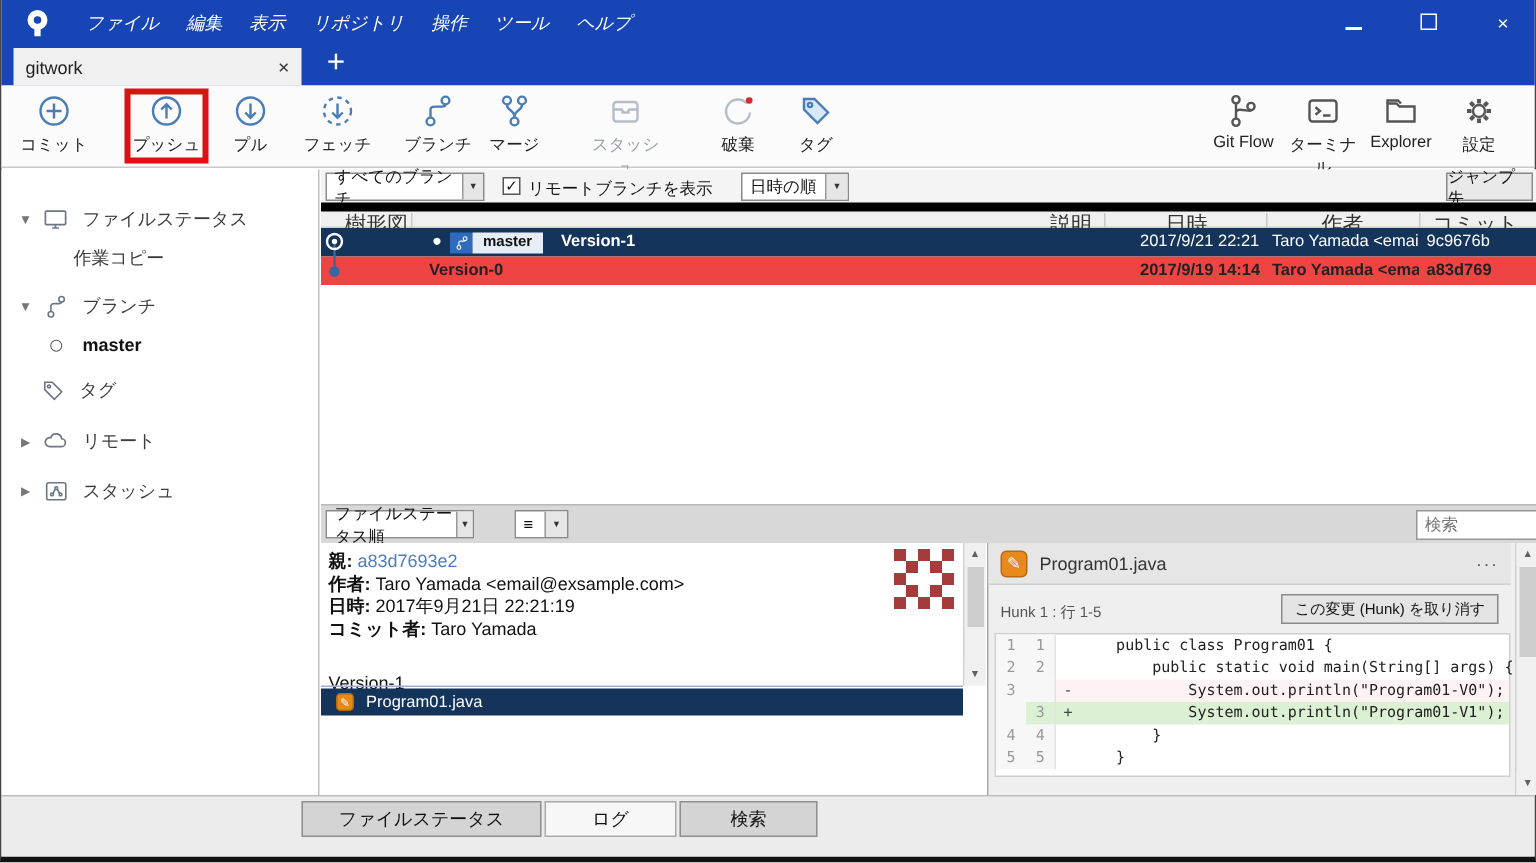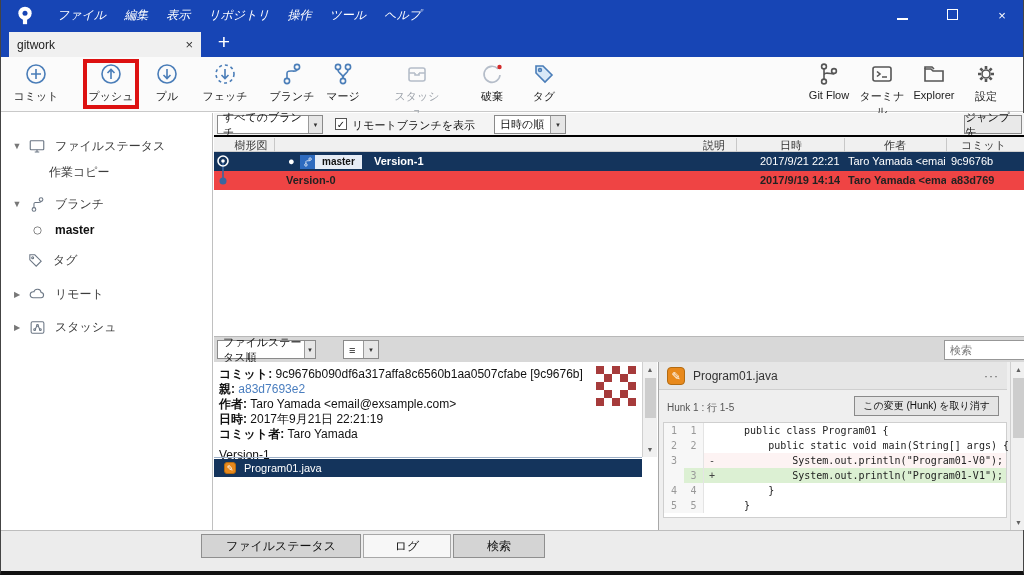--- a/index.html
+++ b/index.html
@@ -53,22 +53,22 @@
   .combo { position:absolute; height:19px; background:#fff; border:1px solid #8a8a8a; font-size:11px;
     display:flex; align-items:center; padding-left:5px; color:#111; }
   .combo .carr { margin-left:auto; width:15px; height:100%; background:#e6e6e6; border-left:1px solid #9a9a9a;
     display:flex; align-items:center; justify-content:center; font-size:6px; color:#333; }
   .cbx { position:absolute; width:12px; height:12px; border:1px solid #555; background:#fff; font-size:10px;
     line-height:11px; text-align:center; color:#111; }
   .cbxlab { position:absolute; font-size:11px; color:#111; }
   .pushbtn { position:absolute; background:#e9e9e9; border:1px solid #8a8a8a; font-size:11px; color:#111;
     display:flex; align-items:center; justify-content:center; }
 
-  .thead { left:213px; top:135px; width:811px; height:17px; background:#f0f0f0; border-top:2px solid #000000;
-    border-bottom:1px solid #cfcfcf; font-size:11px; color:#333; }
+  .thead { left:213px; top:135px; width:811px; height:17px; background:#f0f0f0; border-top:6px solid #000000;
+    border-bottom:1px solid #cfcfcf; font-size:14px; color:#333; }
   .thead .hc { position:absolute; top:1px; height:14px; line-height:14px; text-align:center; }
   .vsep { position:absolute; top:1px; width:1px; height:14px; background:#c8c8c8; }
 
   .row { position:absolute; left:213px; width:811px; height:19px; font-size:11px; }
   .row1 { top:152px; background:#14345c; color:#fff; }
   .row2 { top:171px; background:#ef4444; color:#222;font-weight:bold; }
   .cell { position:absolute; top:0; height:19px; line-height:19px; white-space:nowrap; overflow:hidden; }
   .badge { position:absolute; left:86px; top:2.5px; height:14px; display:flex; align-items:center; }
   .badge .bico { width:15px; height:14px; background:#2e6bbf; display:flex; align-items:center; justify-content:center; }
   .badge .bico svg { stroke:#fff; fill:none; stroke-width:1.8; }
@@ -428,22 +428,20 @@
     </div>
     <div class="search">
       <input type="text" placeholder="検索" style="">
 
     </div>
 
   </div>
 
   <div class="abs details">
     <div class="dtext">
-      <div><b>コミット:</b>
-        <span>9c9676b090df6a317affa8c6560b1aa0507cfabe [9c9676b]</span></div>
       <div><b>親:</b>
         <span class="dlink">a83d7693e2</span></div>
       <div><b>作者:</b>
         <span>Taro Yamada &lt;email@exsample.com&gt;</span></div>
       <div><b>日時:</b>
         <span>2017年9月21日 22:21:19</span></div>
       <div><b>コミット者:</b>
         <span>Taro Yamada</span></div>
     </div>
     <div class="dmsg">Version-1</div>

